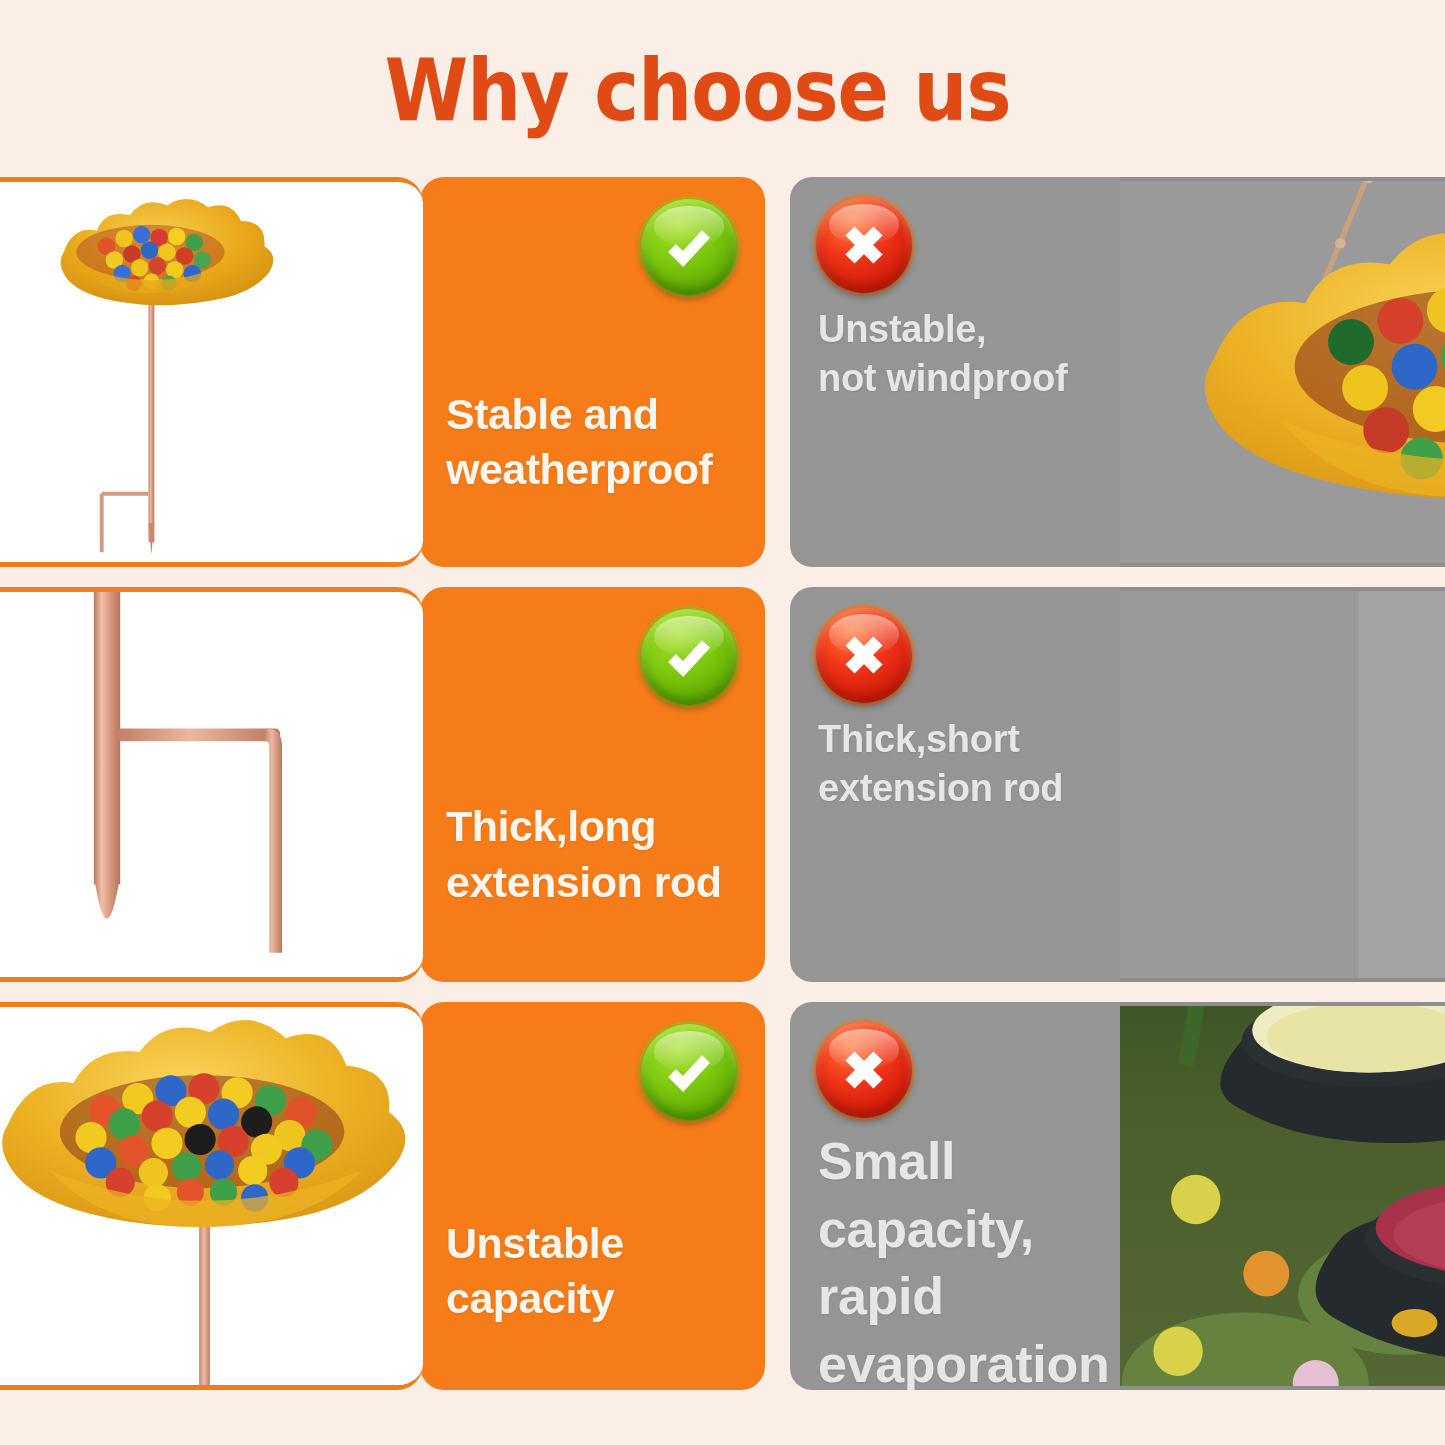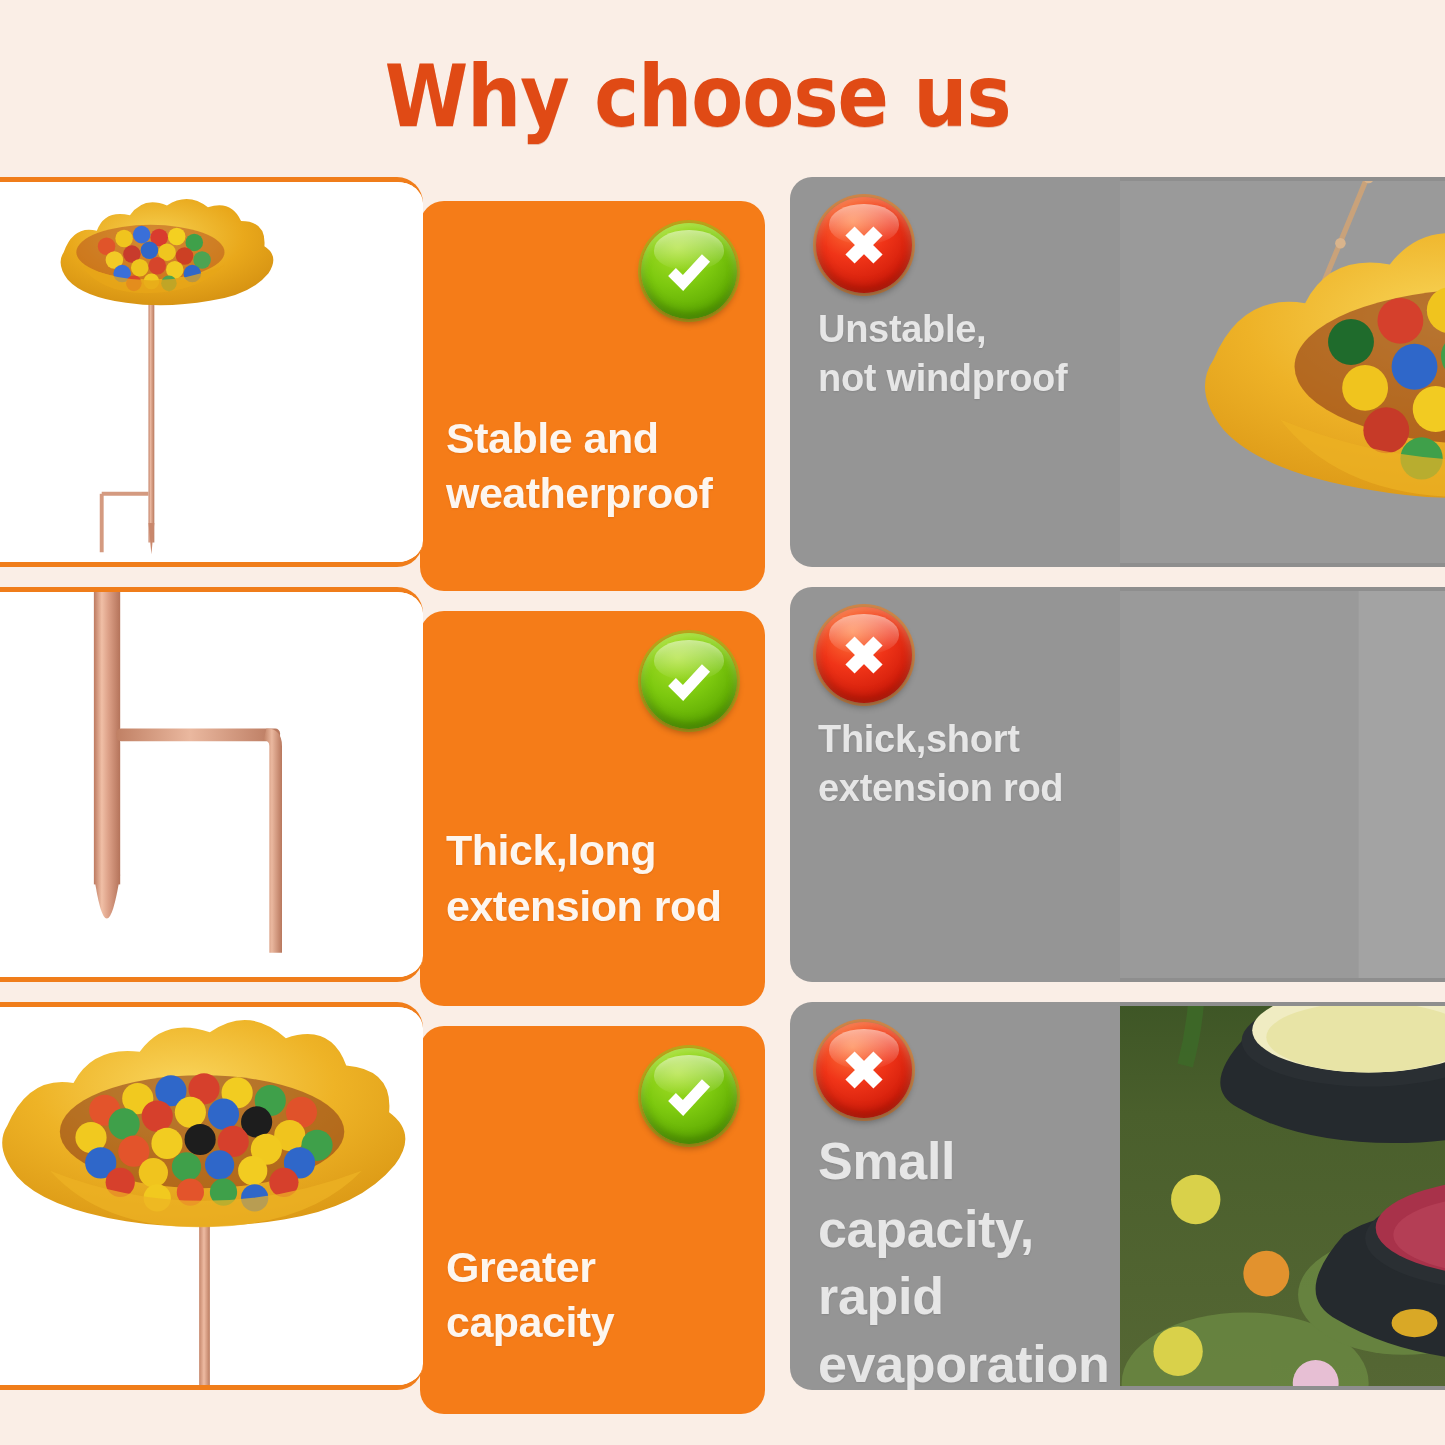--- a/index.html
+++ b/index.html
@@ -13,21 +13,21 @@
 
   body {
     background: #faeee6;
     font-family: "Liberation Sans", sans-serif;
     position: relative;
   }
 
   
   .title-bar {
     position: absolute;
-    left: 0; top: 16px;
+    left: 0; top: 10px;
     width: 1395px;
     height: 160px;
     display: flex;
     align-items: center;
     justify-content: center;
   }
   .page-title {
     font-family: "DejaVu Sans", sans-serif;
     font-size: 86px;
     font-weight: 700;
@@ -77,21 +77,20 @@
   }
   .pro-panel {
     position: absolute;
     left: 420px; top: 0;
     width: 345px;
     height: 100%;
     background: #f57c18;
     border-radius: 24px;
     z-index: 2;
     overflow: hidden;
-    margin-top: 24px;
   }
   .pro-badge {
     position: absolute;
     right: 28px; top: 22px;
   }
   .pro-text {
     position: absolute;
     left: 26px;
     right: 14px;
     bottom: 0;
@@ -469,21 +468,21 @@
       </div>
 
       <div class="pro-panel">
         <div class="pro-badge">
           <div class="badge green">
             <svg width="56" height="56" viewBox="0 0 56 56" aria-hidden="true">
               <path d="M11 29 L22 40 L45 15" stroke="#ffffff" stroke-width="11" stroke-linecap="butt" stroke-linejoin="miter" fill="none"></path>
             </svg>
           </div>
         </div>
-        <div class="pro-text">Greater
+        <div class="pro-text">Unstable
 capacity</div>
       </div>
     </div>
 
     <div class="con-side">
       <div class="con-photo">
         <svg class="photo-svg" viewBox="0 0 649 388" preserveAspectRatio="xMidYMid slice">
           <defs>
             <linearGradient id="gbg" x1="0" y1="0" x2="0" y2="1">
               <stop offset="0%" stop-color="#2e4a1e"></stop>

